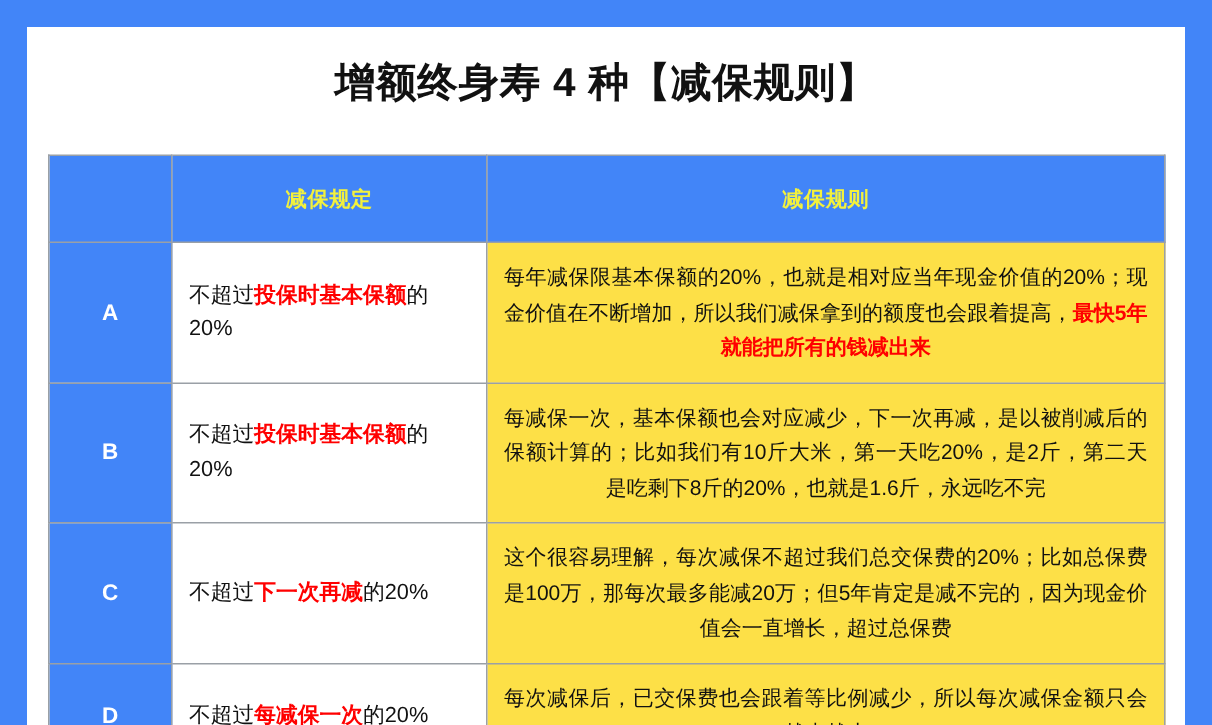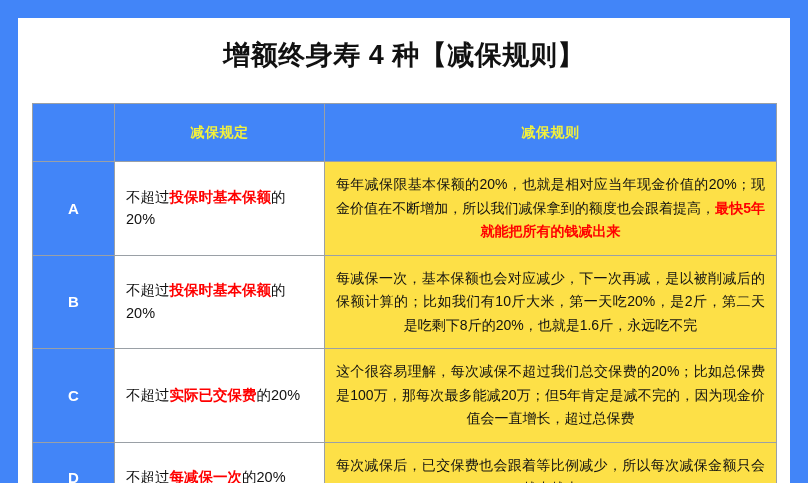--- a/index.html
+++ b/index.html
@@ -125,21 +125,21 @@
         </tr>
         <tr class="r-b">
           <td class="letter-cell">B</td>
           <td class="rule-cell"><span>不超过</span><span class="hl">投保时基本保额</span><span>的20%</span></td>
           <td class="note-cell">
               <div class="inner"><span>每减保一次，基本保额也会对应减少，下一次再减，是以被削减后的保额计算的；比如我们有10斤大米，第一天吃20%，是2斤，第二天是吃剩下8斤的20%，也就是1.6斤，永远吃不完</span><span class="hl"></span></div>
             </td>
         </tr>
         <tr class="r-c">
           <td class="letter-cell">C</td>
-          <td class="rule-cell"><span>不超过</span><span class="hl">实际已交保费</span><span>的20%</span></td>
+          <td class="rule-cell"><span>不超过</span><span class="hl">下一次再减</span><span>的20%</span></td>
           <td class="note-cell">
               <div class="inner"><span>这个很容易理解，每次减保不超过我们总交保费的20%；比如总保费是100万，那每次最多能减20万；但5年肯定是减不完的，因为现金价值会一直增长，超过总保费</span><span class="hl"></span></div>
             </td>
         </tr>
         <tr class="r-d">
           <td class="letter-cell">D</td>
           <td class="rule-cell"><span>不超过</span><span class="hl">每减保一次</span><span>的20%</span></td>
           <td class="note-cell">
               <div class="inner"><span>每次减保后，已交保费也会跟着等比例减少，所以每次减保金额只会越来越少</span><span class="hl"></span></div>
             </td>

